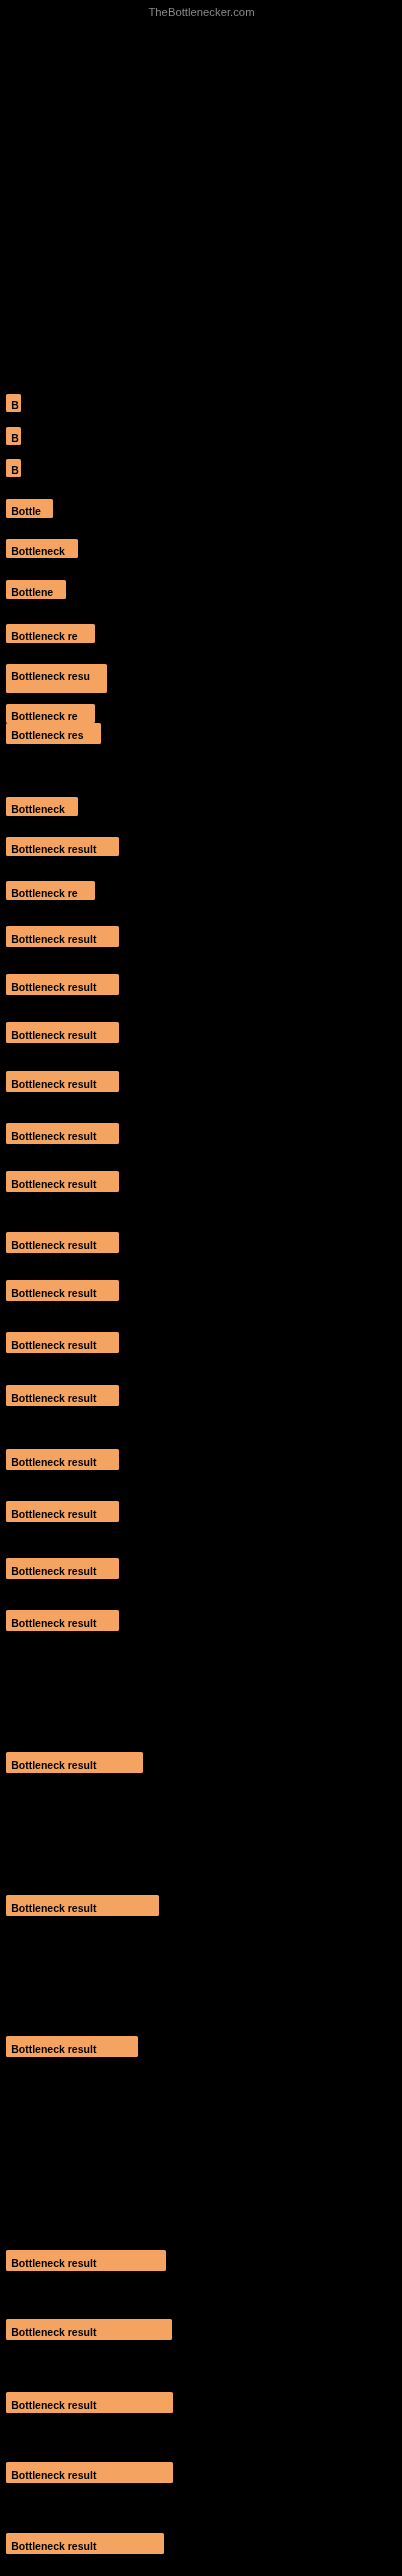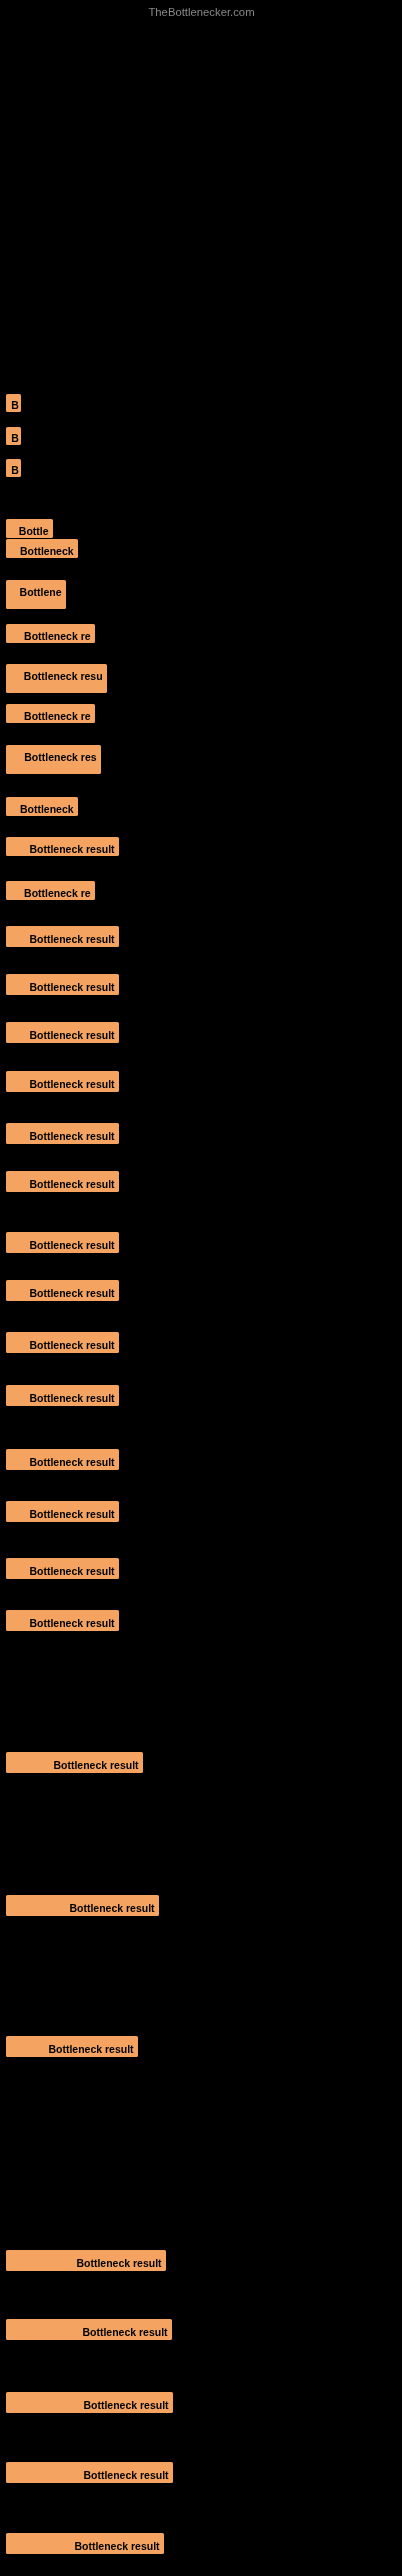--- a/index.html
+++ b/index.html
@@ -1,19 +1,18 @@
 <!DOCTYPE html>
 <html style="font-size:13px"><head>
   <meta charset="utf-8">
   <style>
     * {
       margin: 0;
       padding: 0;
       box-sizing: border-box;
-      text-align: right;
     }
 
     body {
       background-color: #000000;
       width: 403px;
       min-height: 2576px;
       font-family: Arial, sans-serif;
       position: relative;
     }
 
@@ -42,27 +41,27 @@
   </style>
 </head>
 <body>
 
 <span class="site-title">TheBottlenecker.com</span>
 
 <div id="results-container">
     <div class="result-item" style="top: 394px; width: 14.5px; height: 17.7px; line-height: 17.7px;">B</div>
     <div class="result-item" style="top: 427px; width: 14.5px; height: 17.7px; line-height: 17.7px;">B</div>
     <div class="result-item" style="top: 459px; width: 14.5px; height: 17.7px; line-height: 17.7px;">B</div>
-    <div class="result-item" style="top: 519px; width: 47px; height: 19.3px; line-height: 19.3px;">Bottle</div>
+    <div class="result-item" style="top: 499px; width: 47px; height: 19.3px; line-height: 19.3px;">Bottle</div>
     <div class="result-item" style="top: 539px; width: 72px; height: 19.3px; line-height: 19.3px;">Bottleneck</div>
-    <div class="result-item" style="top: 580px; width: 60px; height: 29px; line-height: 19.3px;">Bottlene</div>
+    <div class="result-item" style="top: 580px; width: 60px; height: 19px; line-height: 19.3px;">Bottlene</div>
     <div class="result-item" style="top: 624px; width: 89px; height: 19.3px; line-height: 19.3px;">Bottleneck re</div>
     <div class="result-item" style="top: 664px; width: 101px; height: 29px; line-height: 19.3px;">Bottleneck resu</div>
     <div class="result-item" style="top: 704px; width: 89px; height: 19.3px; line-height: 19.3px;">Bottleneck re</div>
-    <div class="result-item" style="top: 745px; width: 95px; height: 29px; line-height: 19.3px;">Bottleneck res</div>
+    <div class="result-item" style="top: 723px; width: 95px; height: 21px; line-height: 19.3px;">Bottleneck res</div>
     <div class="result-item" style="top: 797px; width: 72px; height: 19.3px; line-height: 19.3px;">Bottleneck</div>
     <div class="result-item" style="top: 837px; width: 113px; height: 19.3px; line-height: 19.3px;">Bottleneck result</div>
     <div class="result-item" style="top: 881px; width: 89px; height: 19.3px; line-height: 19.3px;">Bottleneck re</div>
     <div class="result-item" style="top: 926px; width: 113px; height: 21px; line-height: 21px;">Bottleneck result</div>
     <div class="result-item" style="top: 974px; width: 113px; height: 21px; line-height: 21px;">Bottleneck result</div>
     <div class="result-item" style="top: 1022px; width: 113px; height: 21px; line-height: 21px;">Bottleneck result</div>
     <div class="result-item" style="top: 1071px; width: 113px; height: 21px; line-height: 21px;">Bottleneck result</div>
     <div class="result-item" style="top: 1123px; width: 113px; height: 21px; line-height: 21px;">Bottleneck result</div>
     <div class="result-item" style="top: 1171px; width: 113px; height: 21px; line-height: 21px;">Bottleneck result</div>
     <div class="result-item" style="top: 1232px; width: 113px; height: 21px; line-height: 21px;">Bottleneck result</div>

